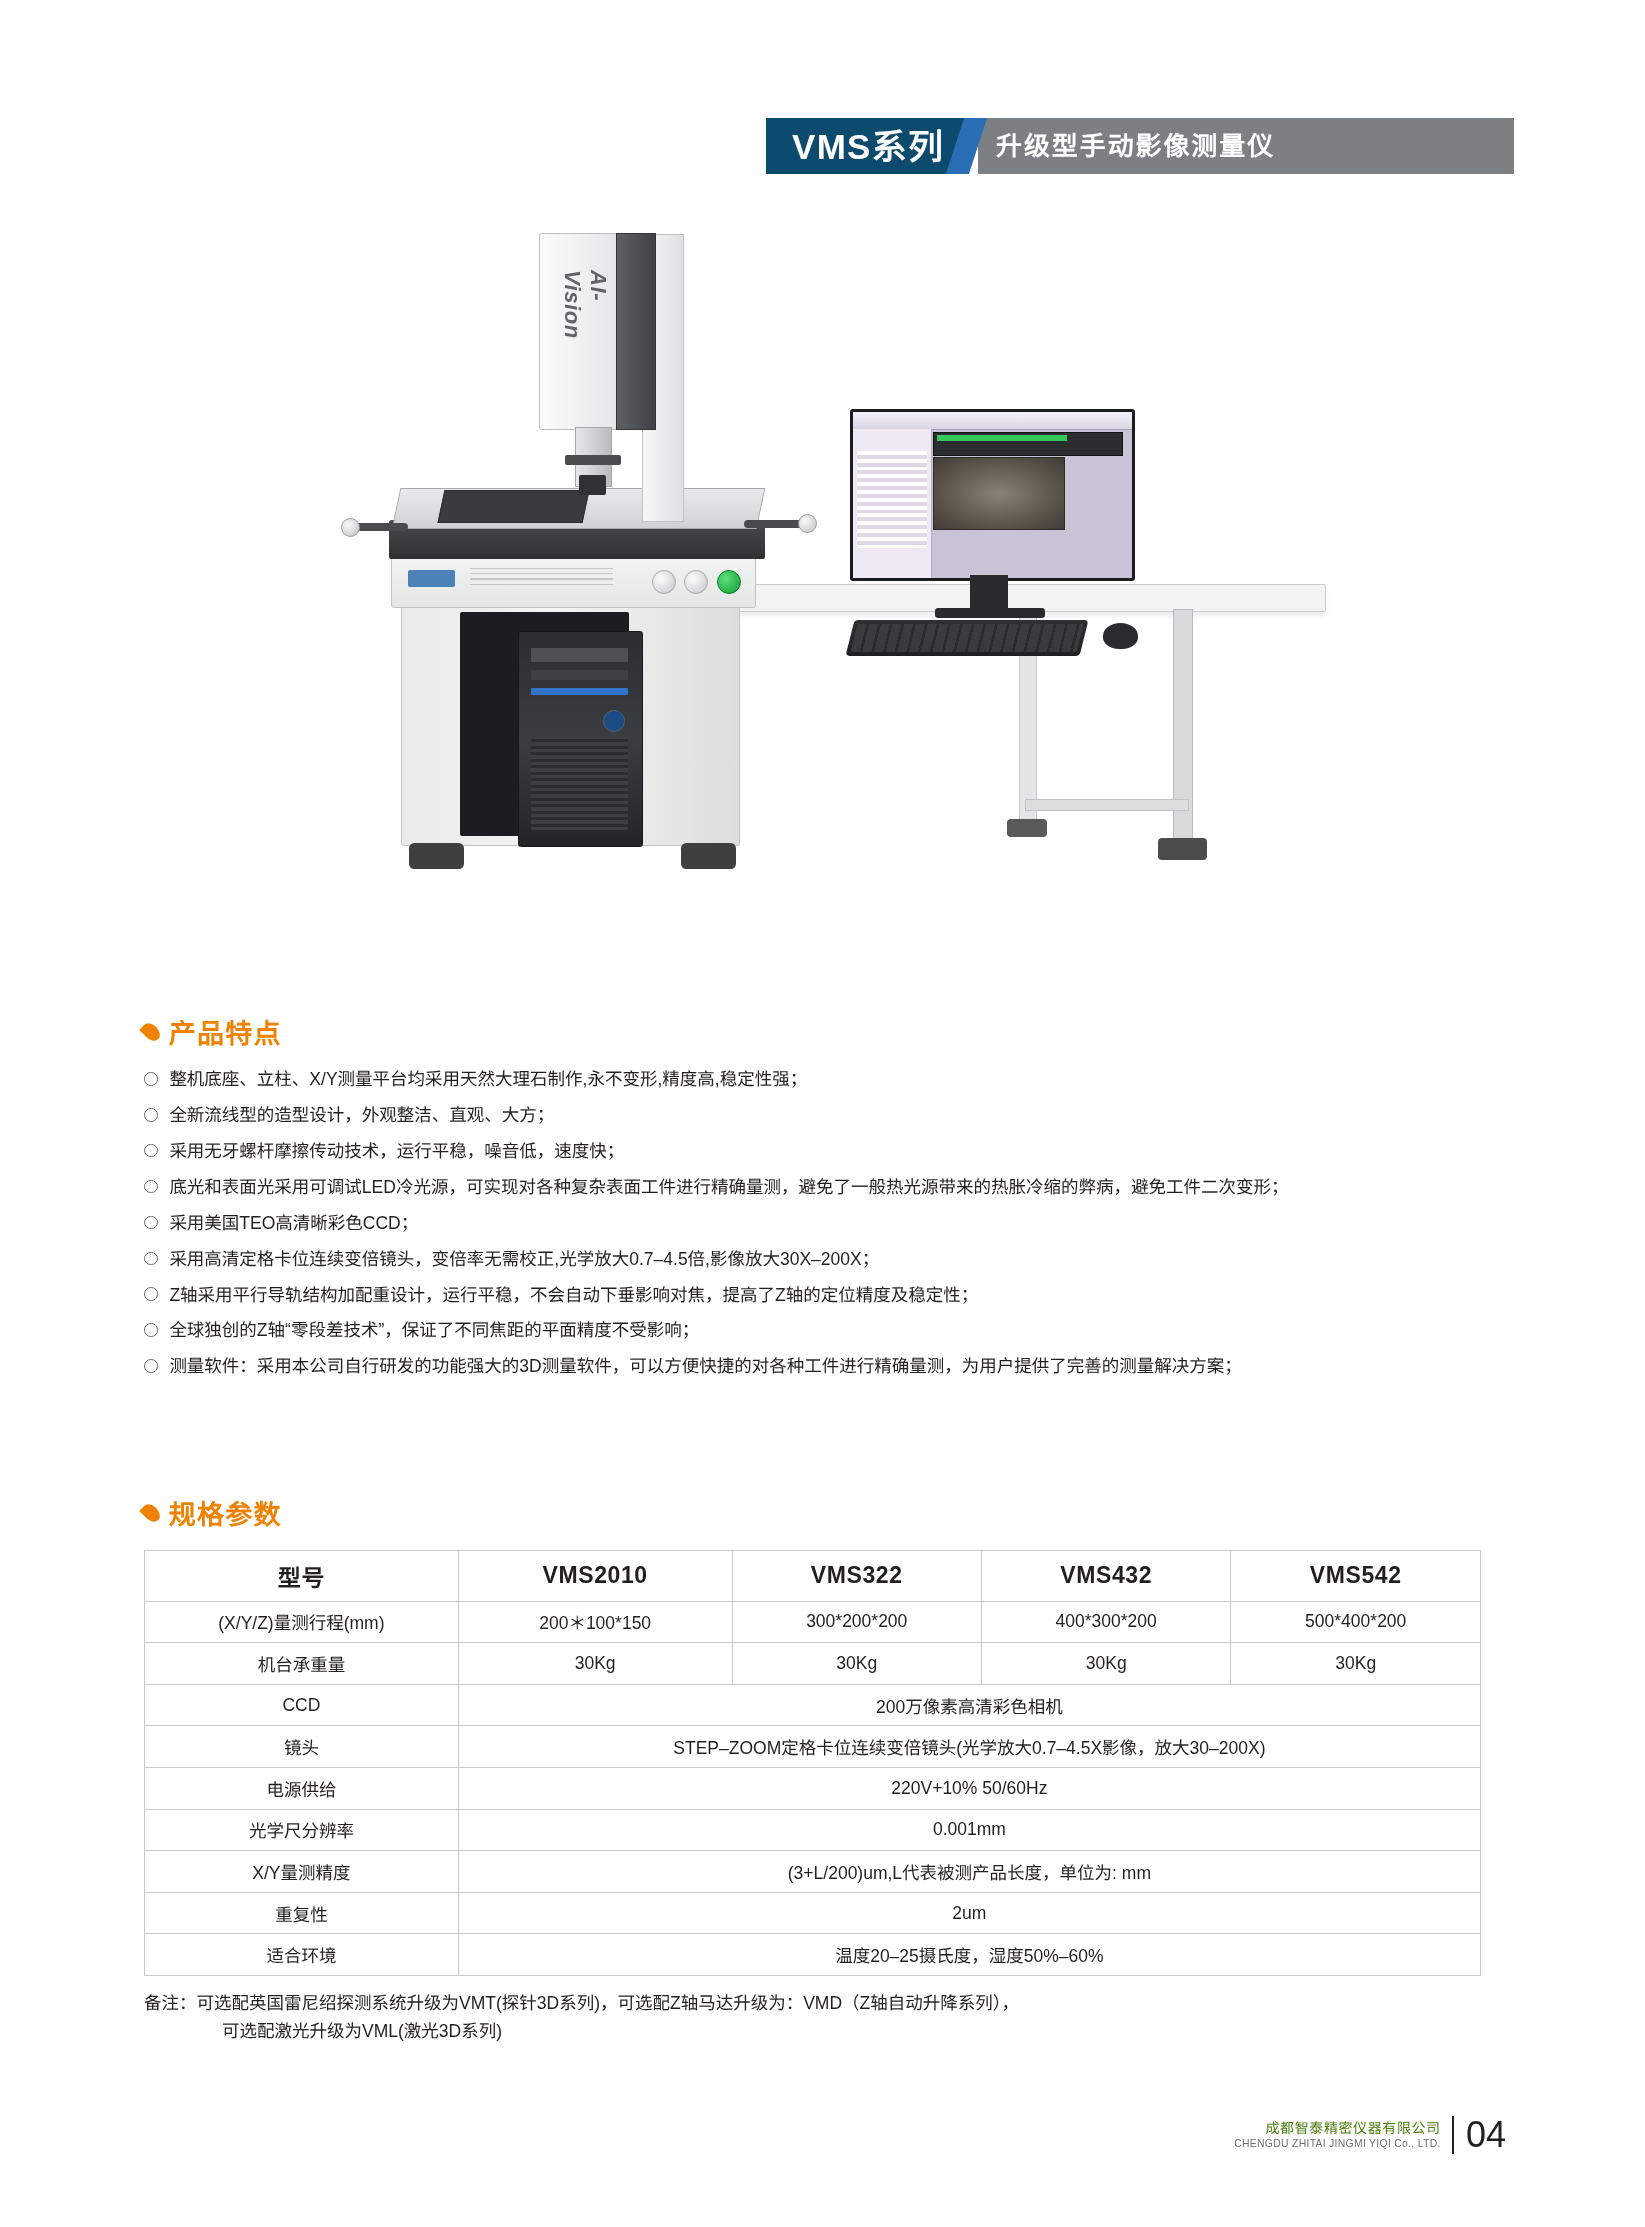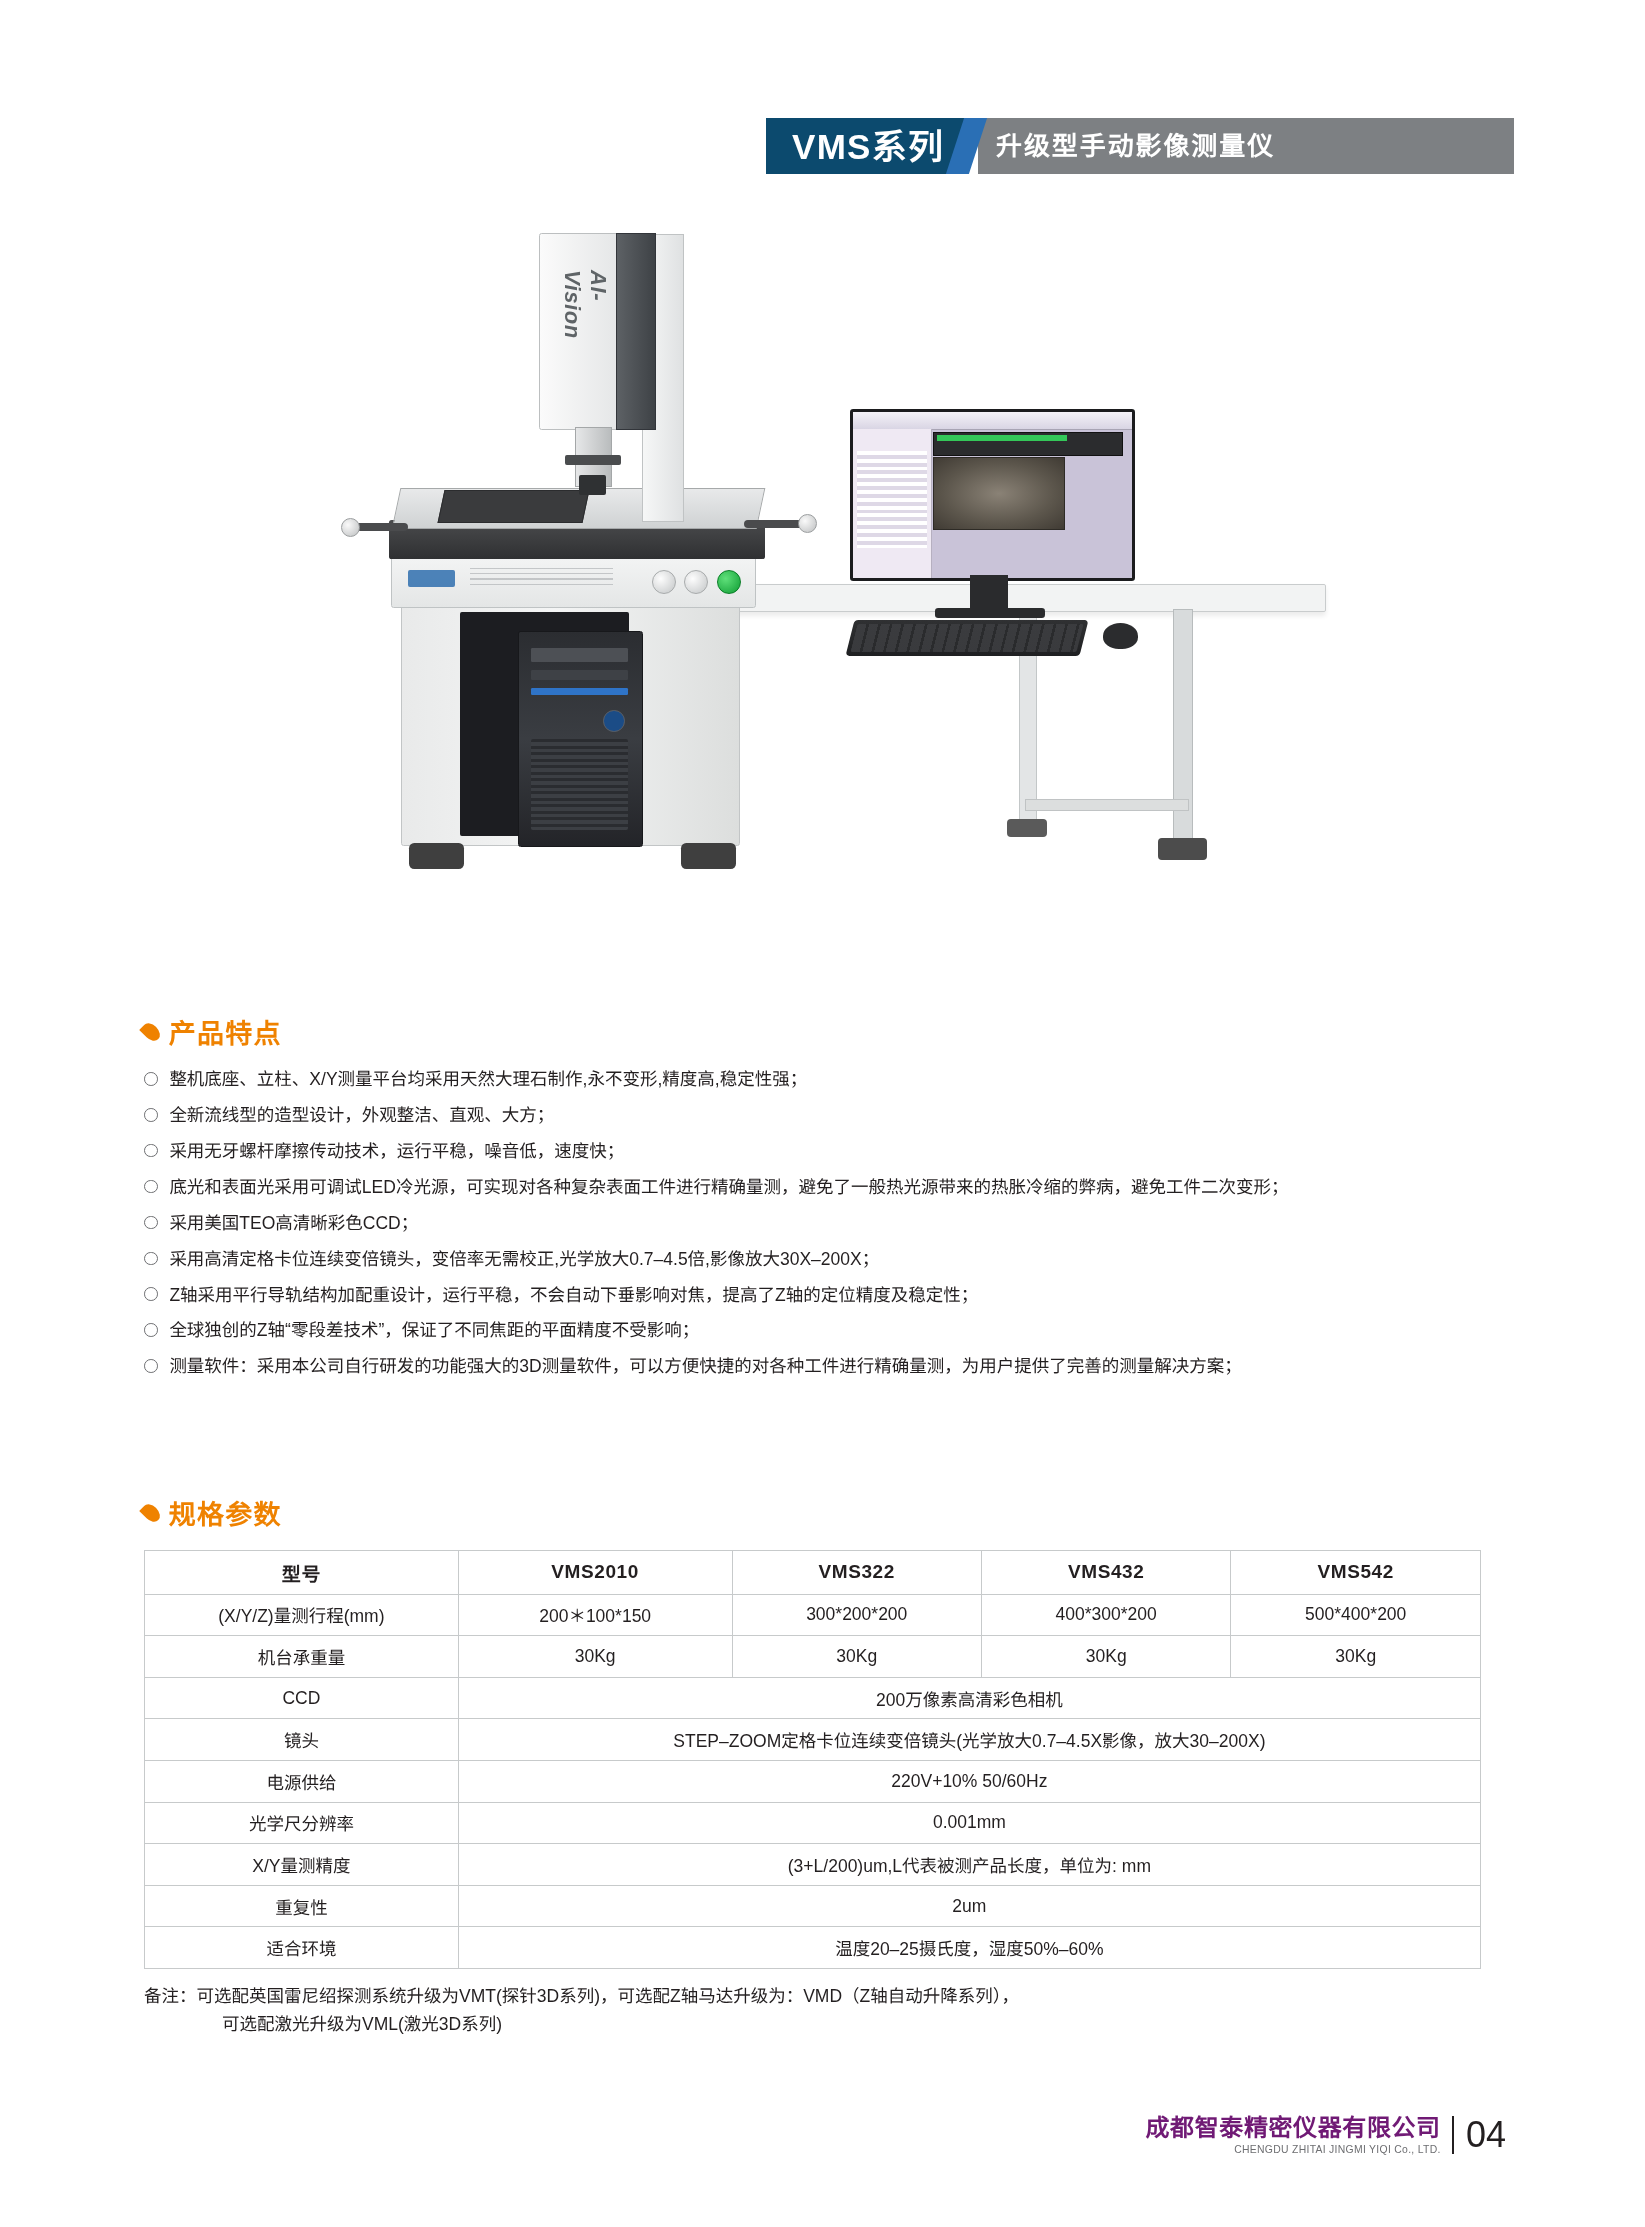--- a/index.html
+++ b/index.html
@@ -531,21 +531,21 @@
   }
   .spec-table td, .spec-table th {
     border: 1.3px solid #c7cacb;
     text-align: center;
     padding: 7.8px 3.9px;
     font-weight: normal;
     color: #231f20;
   }
   .spec-table thead th {
     font-weight: bold;
-    font-size: 19px;
+    font-size: 23px;
     letter-spacing: 0.6px;
   }
   .col-label { width: 305px; }
 
   .remark {
     margin-top: 13px;
     font-size: 17.5px;
     line-height: 1.6;
     color: #231f20;
   }
@@ -558,23 +558,23 @@
     bottom: 71px;
     display: flex;
     align-items: center;
     gap: 11.7px;
   }
   .footer-company {
     text-align: right;
     line-height: 1.25;
   }
   .footer-cn {
-    font-size: 24px;
-    font-weight: bold;
-    color: #701a75;
+    font-size: 14px;
+    font-weight: normal;
+    color: #4d7c0f;
     letter-spacing: 0.6px;
   }
   .footer-en {
     font-size: 10.4px;
     color: #6d6e71;
     letter-spacing: 0.3px;
   }
   .footer-divider {
     width: 1.9px;
     height: 38px;

